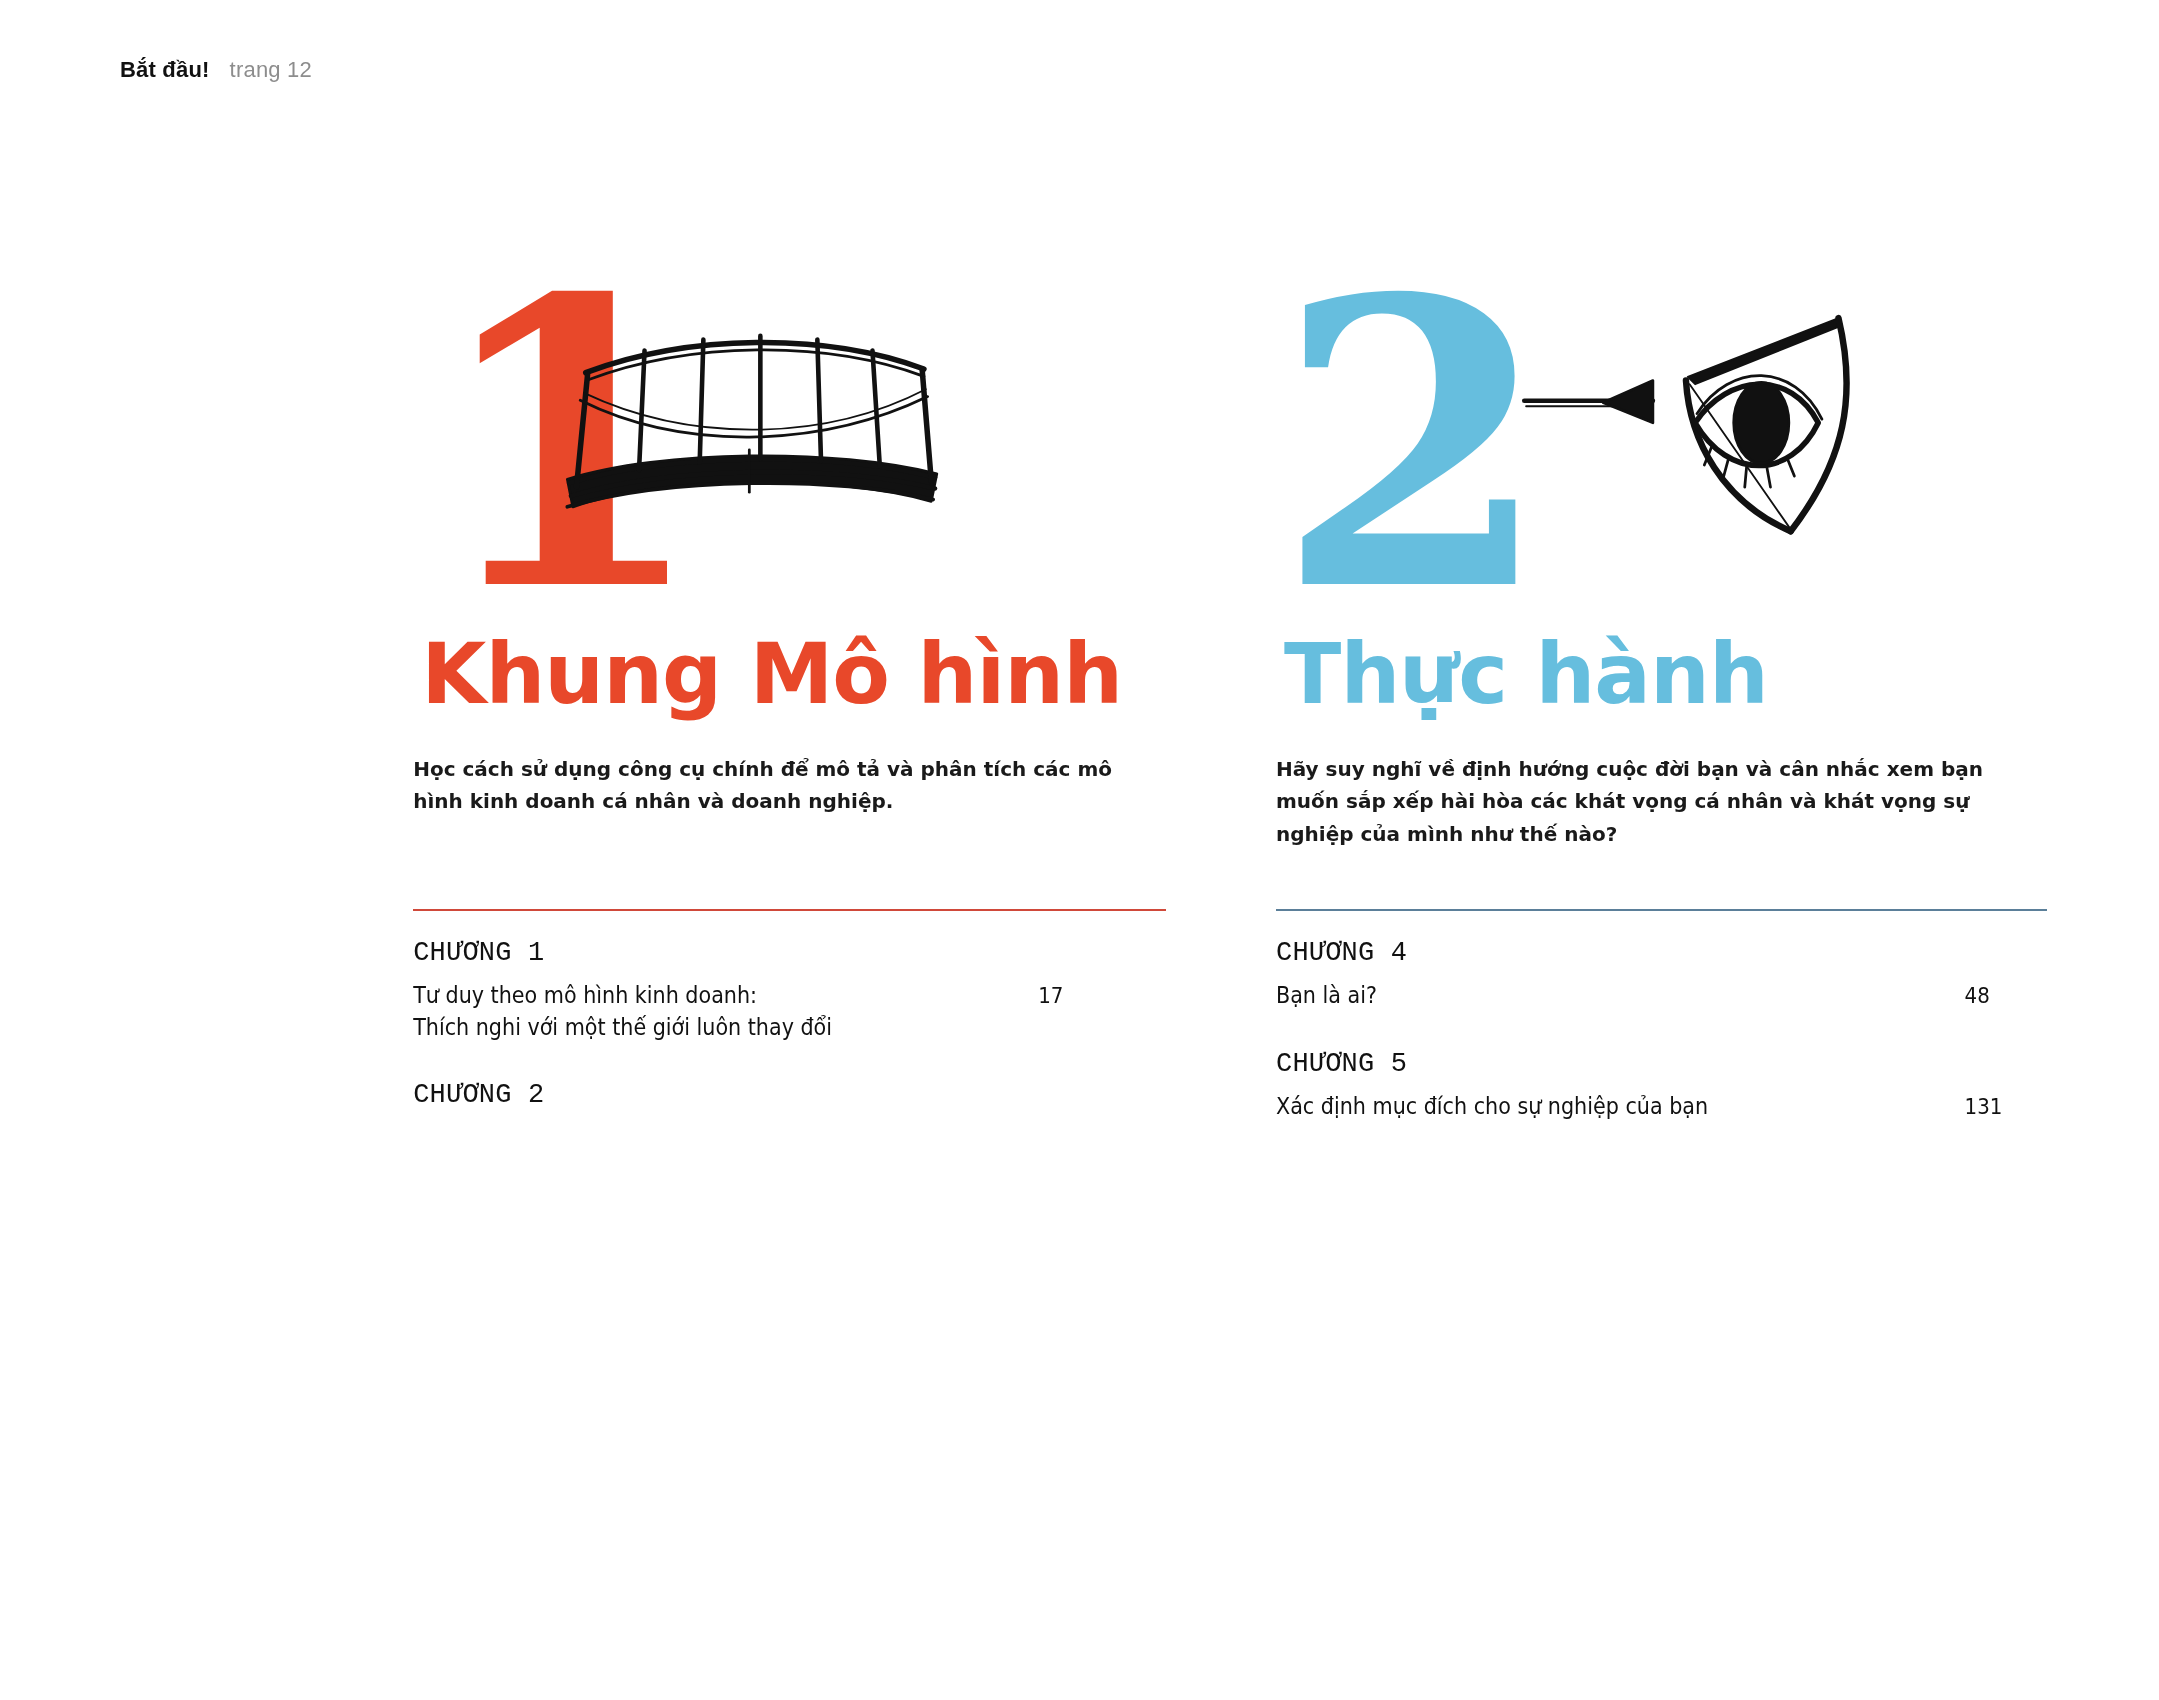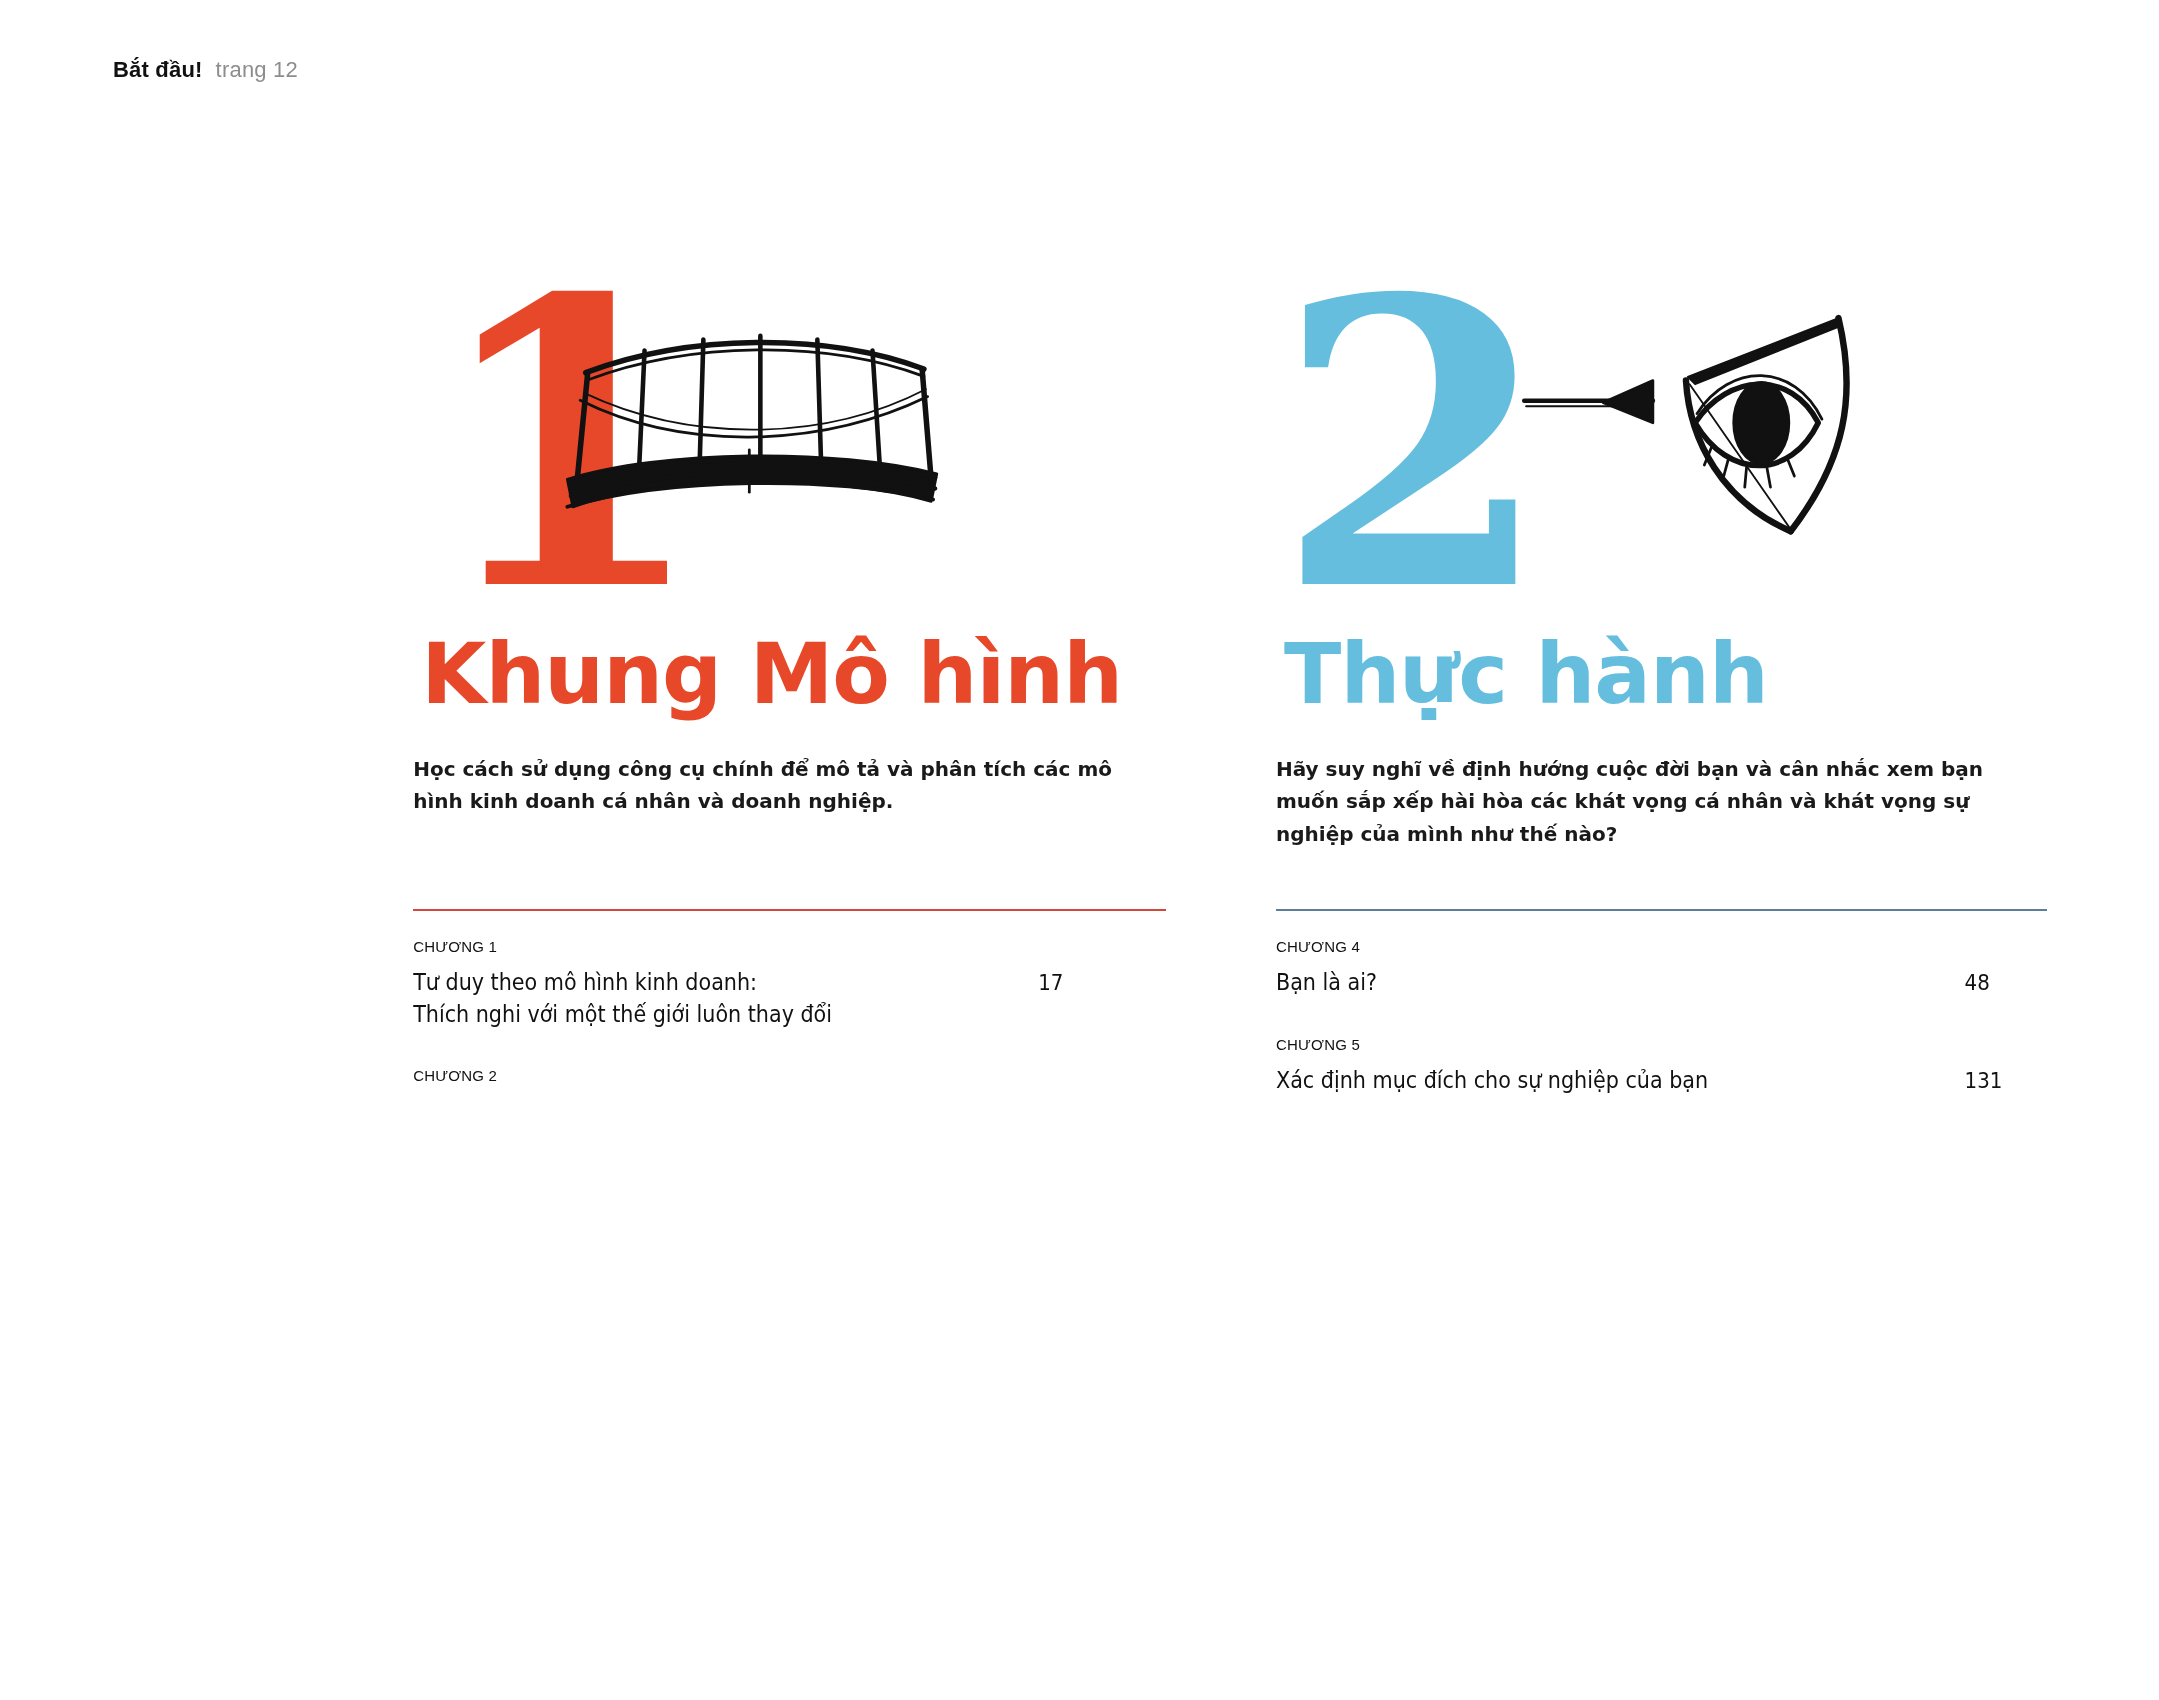--- a/index.html
+++ b/index.html
@@ -11,25 +11,25 @@
     width: 2160px;
     height: 1701px;
     position: relative;
     font-family: "Liberation Sans", sans-serif;
     overflow: hidden;
   }
 
   
   .running-head {
     position: absolute;
-    left: 113px;
+    left: 120px;
     top: 57px;
     display: flex;
     align-items: center;
-    gap: 13px;
+    gap: 20px;
   }
   .running-head .rh-bold {
     font-weight: bold;
     font-size: 22px;
     color: #111111;
     letter-spacing: 0.2px;
   }
   .running-head .rh-light {
     font-size: 22px;
     color: #8d8d8d;
@@ -137,22 +137,22 @@
   .toc {
     position: absolute;
     top: 635px;
     left: 9.2px;
     width: 753px;
   }
   .toc-right { left: 0px; width: 771px; }
 
   .toc-entry { margin-bottom: 37px; }
   .toc-chapter {
-    font-family: Liberation Sans, sans-serif;
-    font-size: 15px;
+    font-family: Liberation Mono, monospace;
+    font-size: 27px;
     color: #111111;
     letter-spacing: 0.2px;
     margin-bottom: 4.6px;
   }
   .toc-line {
     display: flex;
     align-items: baseline;
     justify-content: space-between;
     font-family: "DejaVu Sans Condensed", "DejaVu Sans", sans-serif;
     font-size: 23px;

